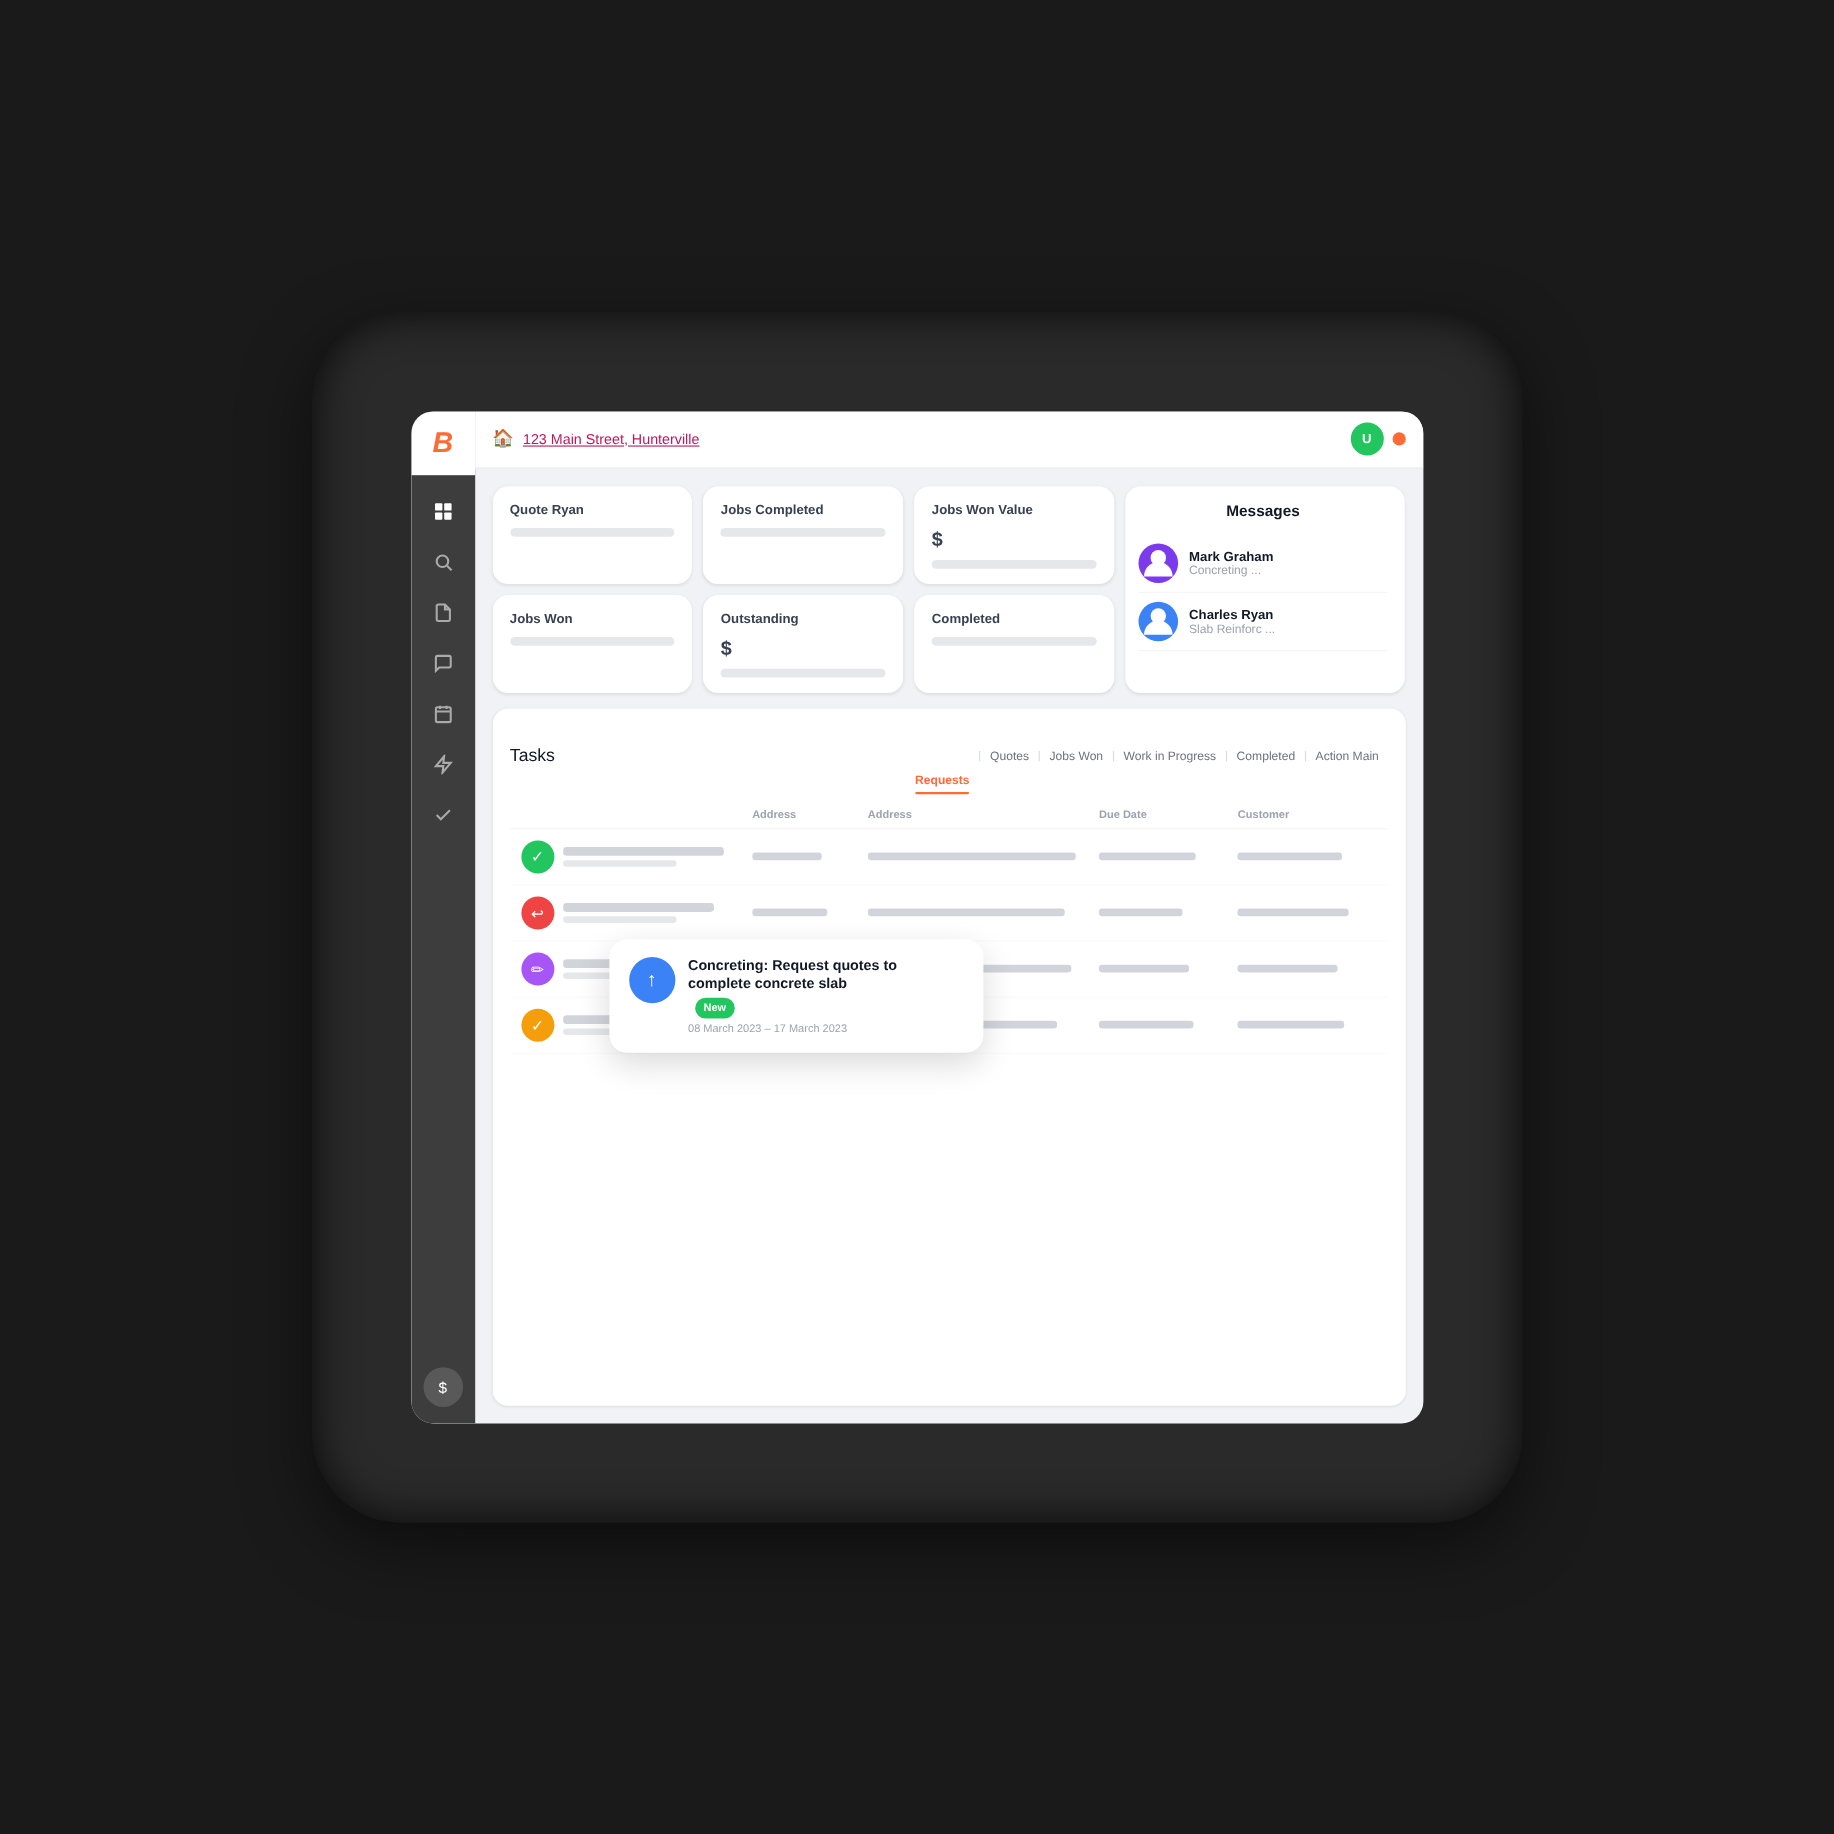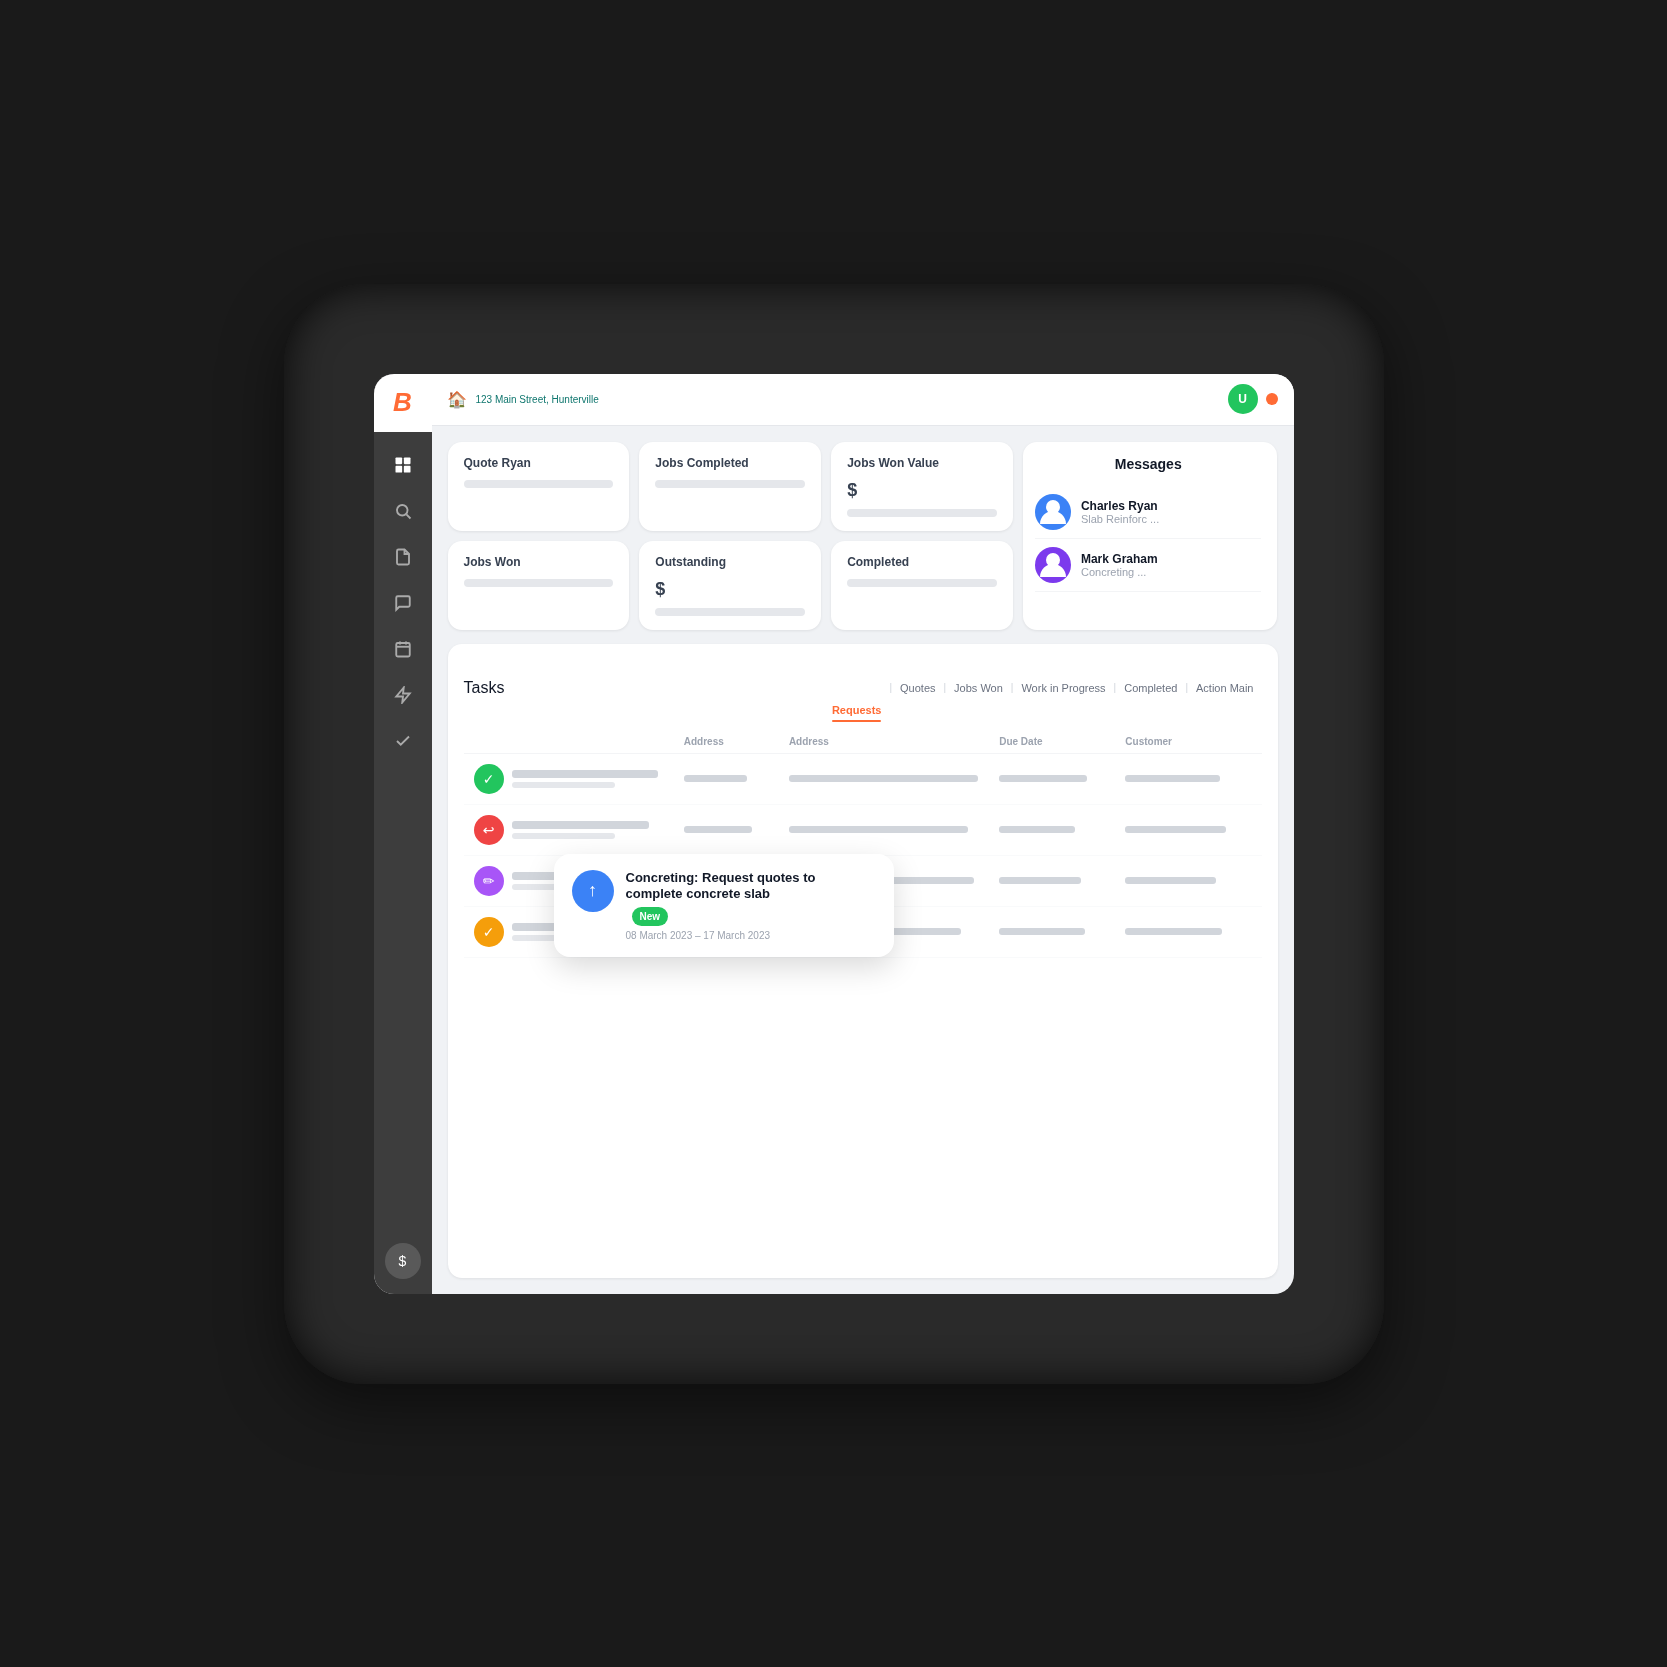--- a/index.html
+++ b/index.html
@@ -100,23 +100,24 @@
       padding: 0 16px;
       gap: 8px;
       border-bottom: 1px solid #e5e7eb;
       flex-shrink: 0;
     }
     .topbar-home {
       color: #6b7280;
       font-size: 16px;
     }
     .topbar-address {
-      font-size: 10px;
-      color: #0f766e;
+      font-size: 13px;
+      color: #be185d;
       font-weight: 500;
+      text-decoration: underline;
     }
     .topbar-right {
       margin-left: auto;
       display: flex;
       align-items: center;
       gap: 8px;
     }
     .avatar-green {
       width: 30px; height: 30px;
       background: #22c55e;
@@ -421,41 +422,41 @@
 
           <div class="stat-card">
             <div class="stat-title">Jobs Won Value</div>
             <div class="stat-value-dollar">$</div>
             <div class="stat-bar"></div>
           </div>
 
           <div class="stat-card messages">
             <div class="messages-title">Messages</div>
             <div class="message-item">
+              <div class="message-avatar purple">
+                <svg viewBox="0 0 36 36" fill="white">
+                    <circle cx="18" cy="13" r="7"></circle>
+                    <path d="M5 30c0-7.2 5.8-13 13-13s13 5.8 13 13"></path>
+                  </svg>
+              </div>
+              <div>
+                <div class="msg-name">Mark Graham</div>
+                <div class="msg-preview">Concreting ...</div>
+              </div>
+            </div>
+            <div class="message-item">
               <div class="message-avatar blue">
                 <svg viewBox="0 0 36 36" fill="white">
                     <circle cx="18" cy="13" r="7"></circle>
                     <path d="M5 30c0-7.2 5.8-13 13-13s13 5.8 13 13"></path>
                   </svg>
               </div>
               <div>
                 <div class="msg-name">Charles Ryan</div>
                 <div class="msg-preview">Slab Reinforc ...</div>
-              </div>
-            </div>
-            <div class="message-item">
-              <div class="message-avatar purple">
-                <svg viewBox="0 0 36 36" fill="white">
-                    <circle cx="18" cy="13" r="7"></circle>
-                    <path d="M5 30c0-7.2 5.8-13 13-13s13 5.8 13 13"></path>
-                  </svg>
-              </div>
-              <div>
-                <div class="msg-name">Mark Graham</div>
-                <div class="msg-preview">Concreting ...</div>
               </div>
             </div>
           </div>
 
           <div class="stat-card">
             <div class="stat-title">Jobs Won</div>
             <div class="stat-bar"></div>
           </div>
 
           <div class="stat-card">

